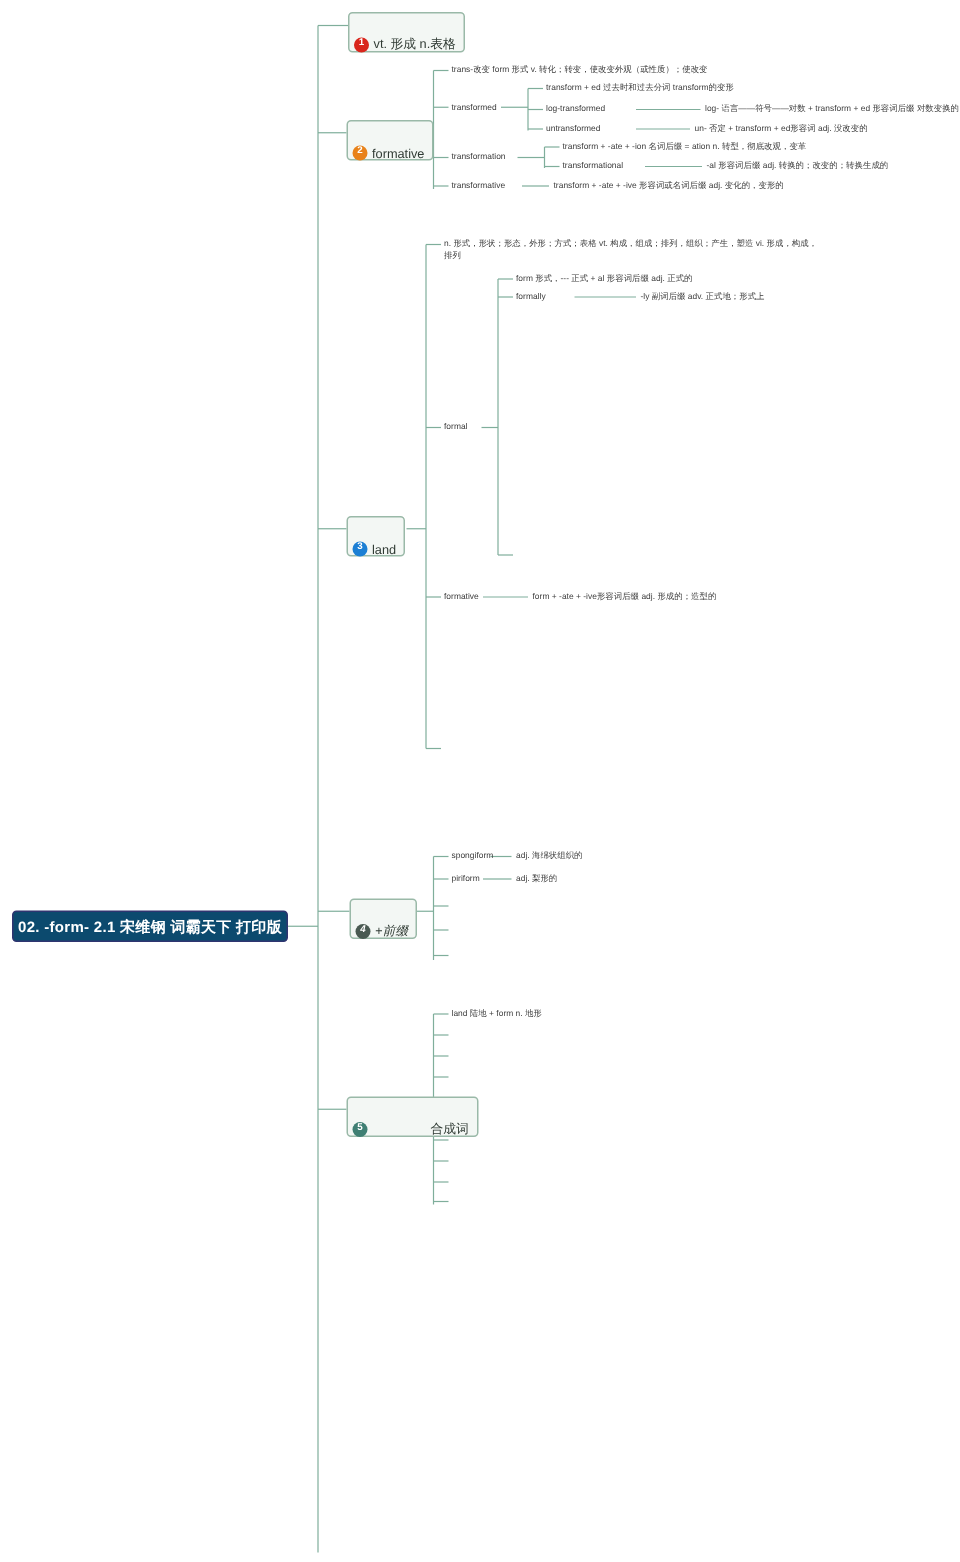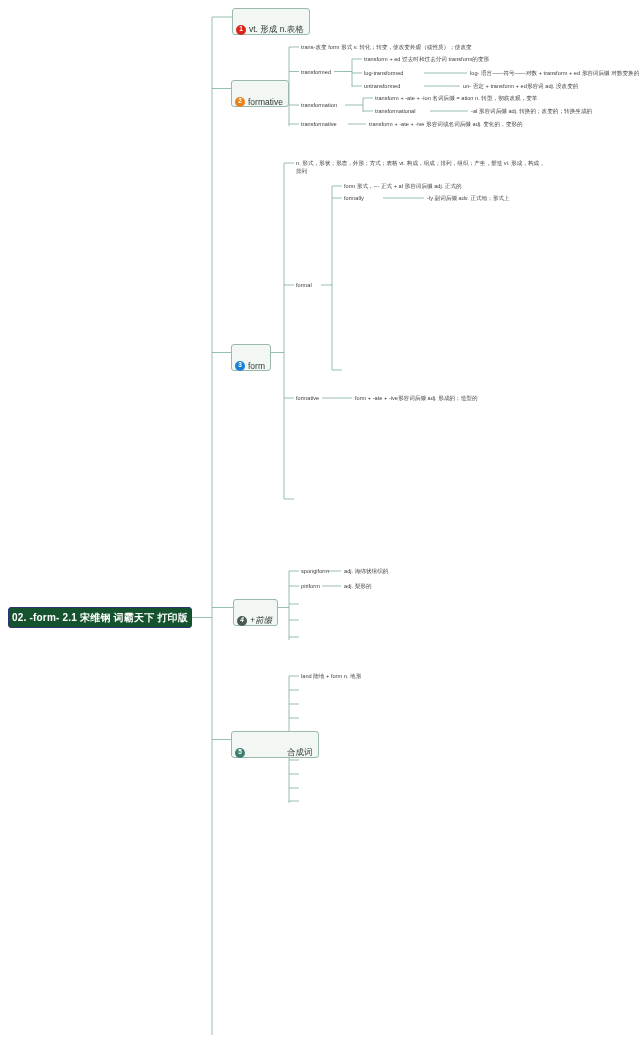--- a/index.html
+++ b/index.html
@@ -30,21 +30,21 @@
   }
 
   
   .root-node {
     position: absolute;
     left: 8px;
     top: 607px;
     width: 184px;
     height: 21px;
     box-sizing: border-box;
-    background: #14532d;
+    background: #0c4a6e;
     border: 1px solid #2f3570;
     border-radius: 3px;
     display: flex;
     align-items: center;
     justify-content: center;
     color: #ffffff;
     font-size: 10px;
     font-weight: bold;
     letter-spacing: 0.2px;
     white-space: nowrap;
@@ -217,21 +217,21 @@
   <div class="leaf label" style="left:301px; top:101px;">transformation</div>
   <div class="leaf" style="left:375px; top:94px;">transform + -ate + -ion 名词后缀 = ation n. 转型，彻底改观，变革</div>
   <div class="leaf label" style="left:375px; top:107px;">transformational</div>
   <div class="leaf" style="left:471px; top:107px;">-al 形容词后缀 adj. 转换的；改变的；转换生成的</div>
 
   <div class="leaf label" style="left:301px; top:120px;">transformative</div>
   <div class="leaf" style="left:369px; top:120px;">transform + -ate + -ive 形容词或名词后缀 adj. 变化的，变形的</div>
 
   <div class="l1-node n3">
     <span class="badge blue">3</span>
-    <span class="l1-label">form</span>
+    <span class="l1-label">land</span>
   </div>
 
   <div class="leaf def" style="left:296px; top:159px;">n. 形式，形状；形态，外形；方式；表格 vt. 构成，组成；排列，组织；产生，塑造 vi. 形成，构成，排列</div>
 
   <div class="leaf label" style="left:296px; top:281px;">formal</div>
 
   <div class="leaf" style="left:344px; top:182px;">form 形式，--- 正式 + al 形容词后缀 adj. 正式的</div>
 
   <div class="leaf label" style="left:344px; top:194px;">formally</div>
   <div class="leaf" style="left:427px; top:194px;">-ly 副词后缀 adv. 正式地；形式上</div>

